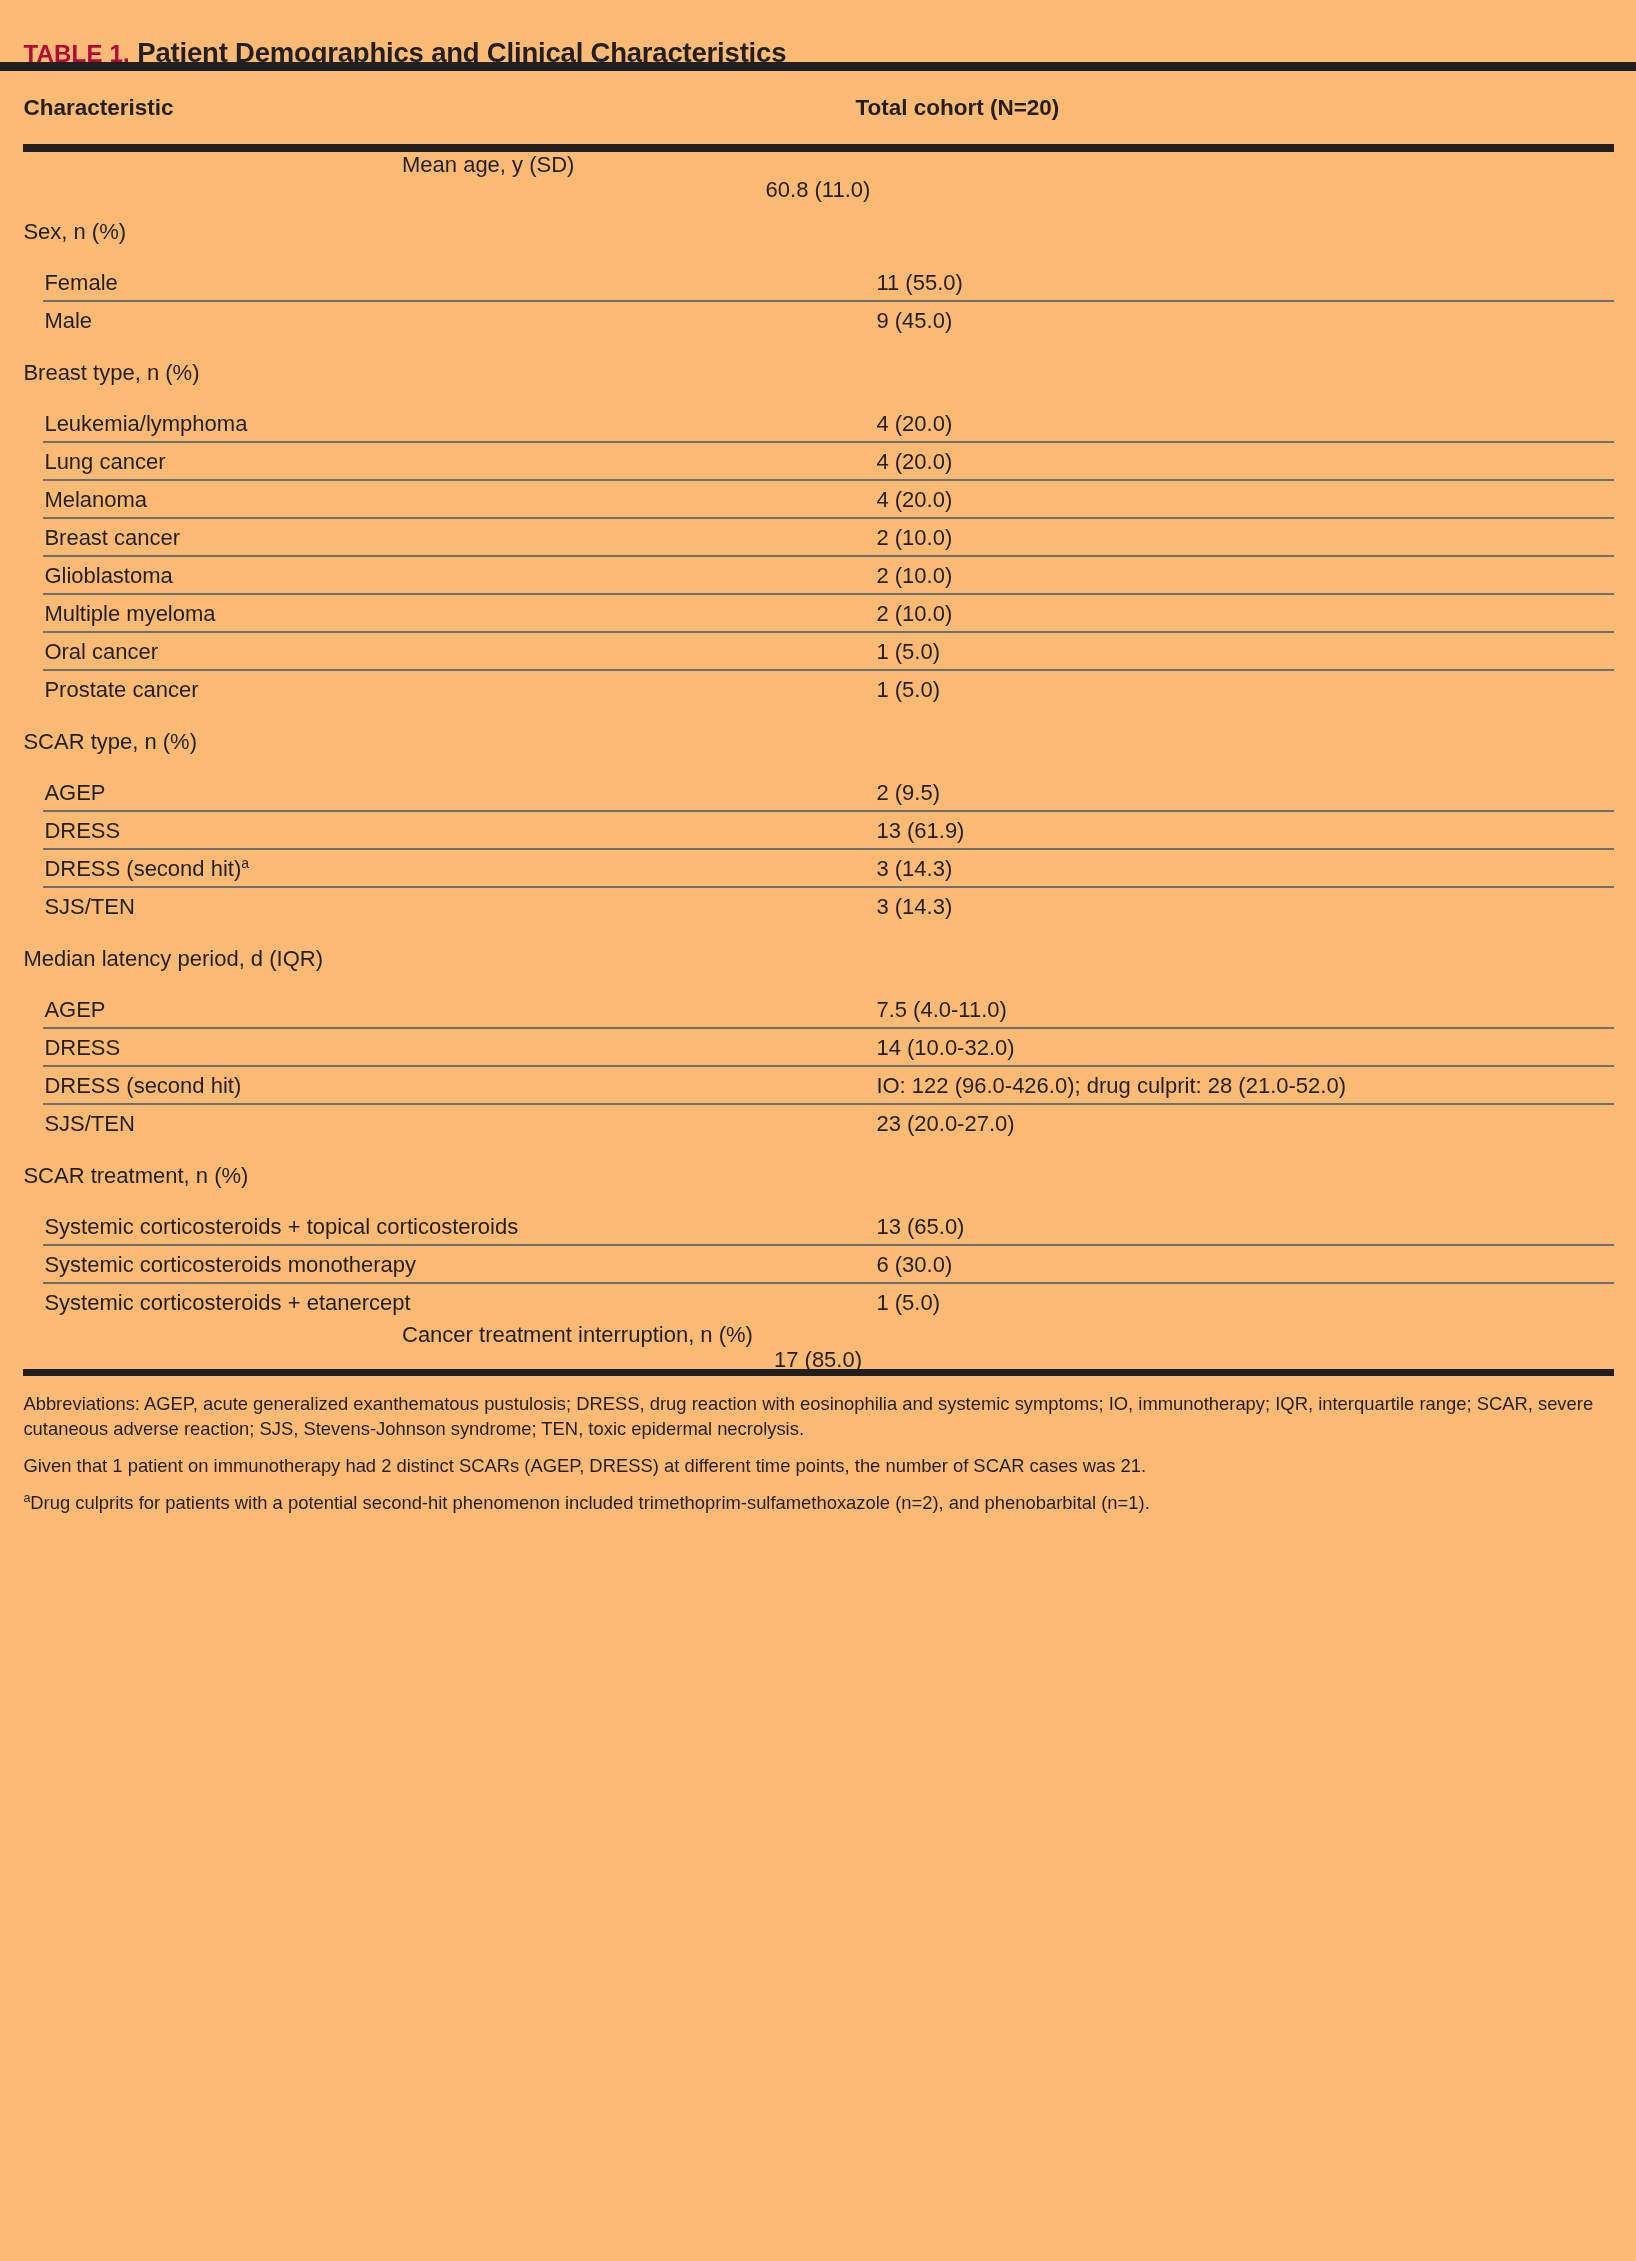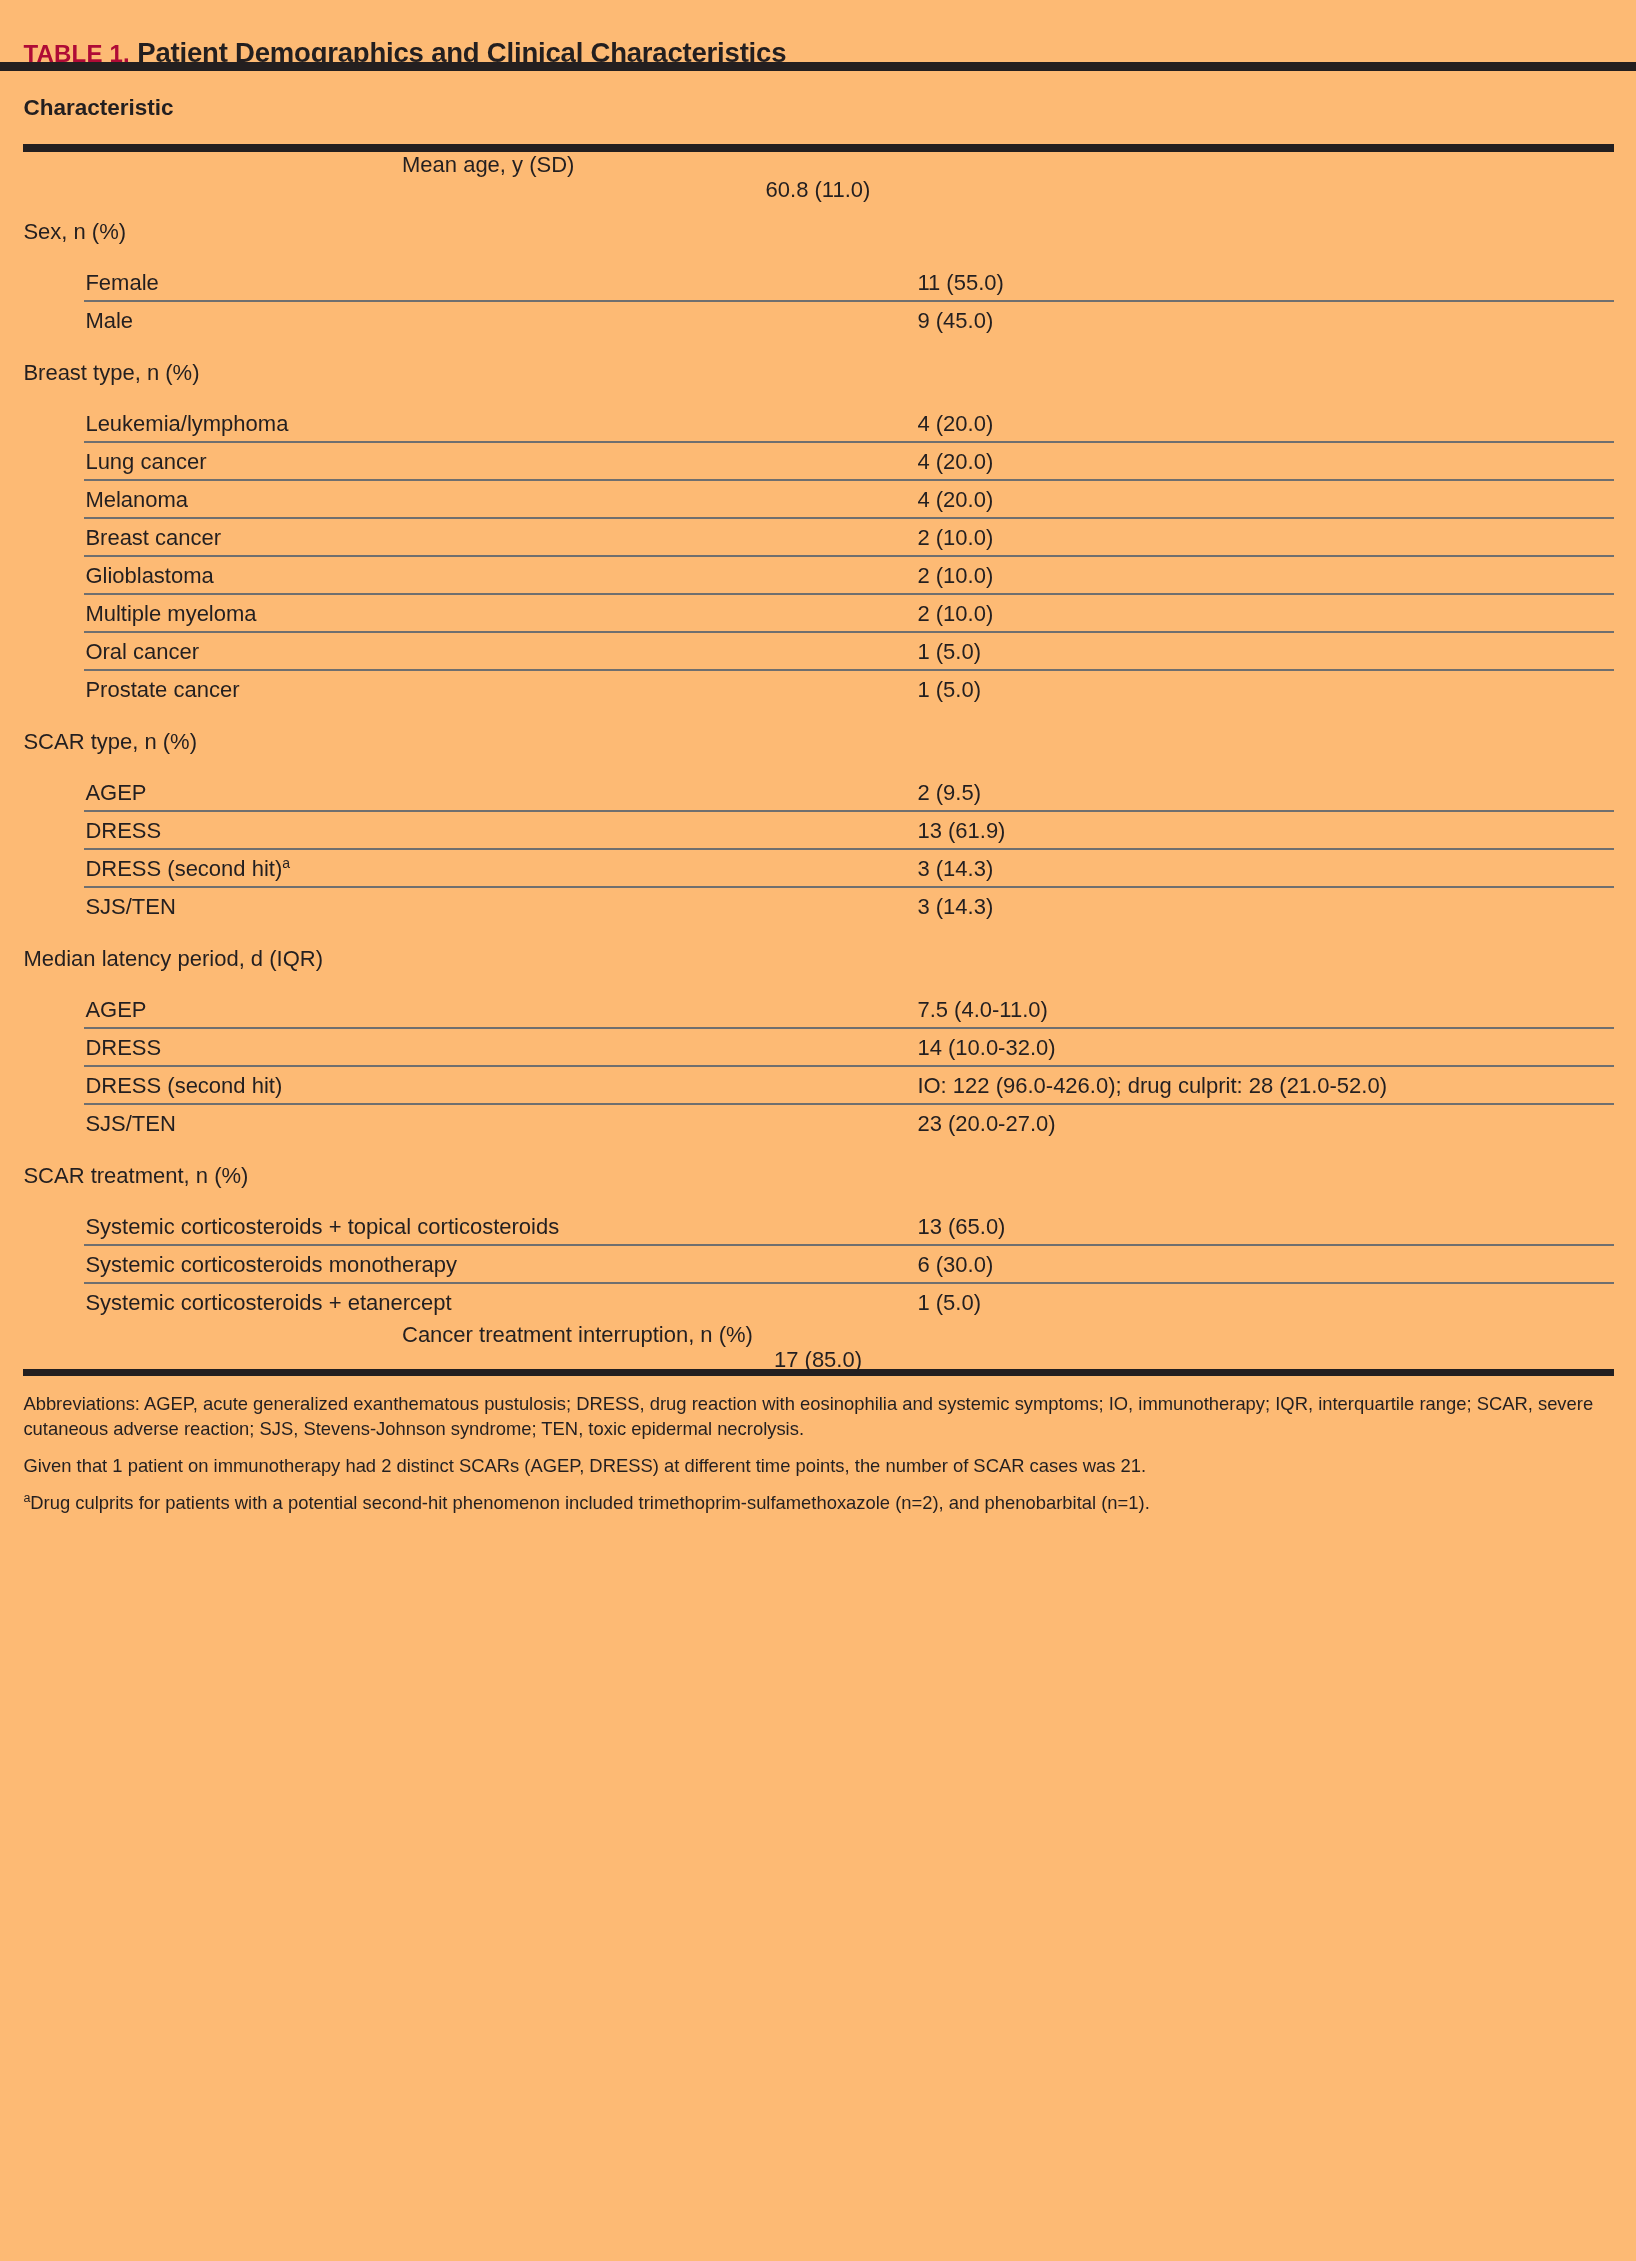--- a/index.html
+++ b/index.html
@@ -104,21 +104,20 @@
 
   
   .row.section {
     height: 65px;
     align-items: center;
   }
   
   .row.sub {
     height: 38px;
     align-items: center;
-    margin-left: 41px;
   }
   .row.sub .cell-label { padding-left: 21px; }
 
   
   .row.plain {
     height: 47px;
     align-items: center;
     flex-direction: column;
   }
 
@@ -162,20 +161,21 @@
     <div class="title-line">
       <span class="title-label">TABLE 1.</span>
       <span class="title-text">Patient Demographics and Clinical Characteristics</span>
     </div>
   </div>
 
   <div class="rule-top"></div>
 
   <div class="thead">
     <div class="col-label col-1">Characteristic</div>
+    <div class="col-label col-2">Total cohort (N=20)</div>
   </div>
 
   <div class="rule-header"></div>
 
   <div class="tbody" id="tbody">
       <div class="row plain">
         <div class="cell-label">Mean age, y (SD)</div>
         <div class="cell-value">60.8 (11.0)</div>
       </div>
       <div class="row section">

